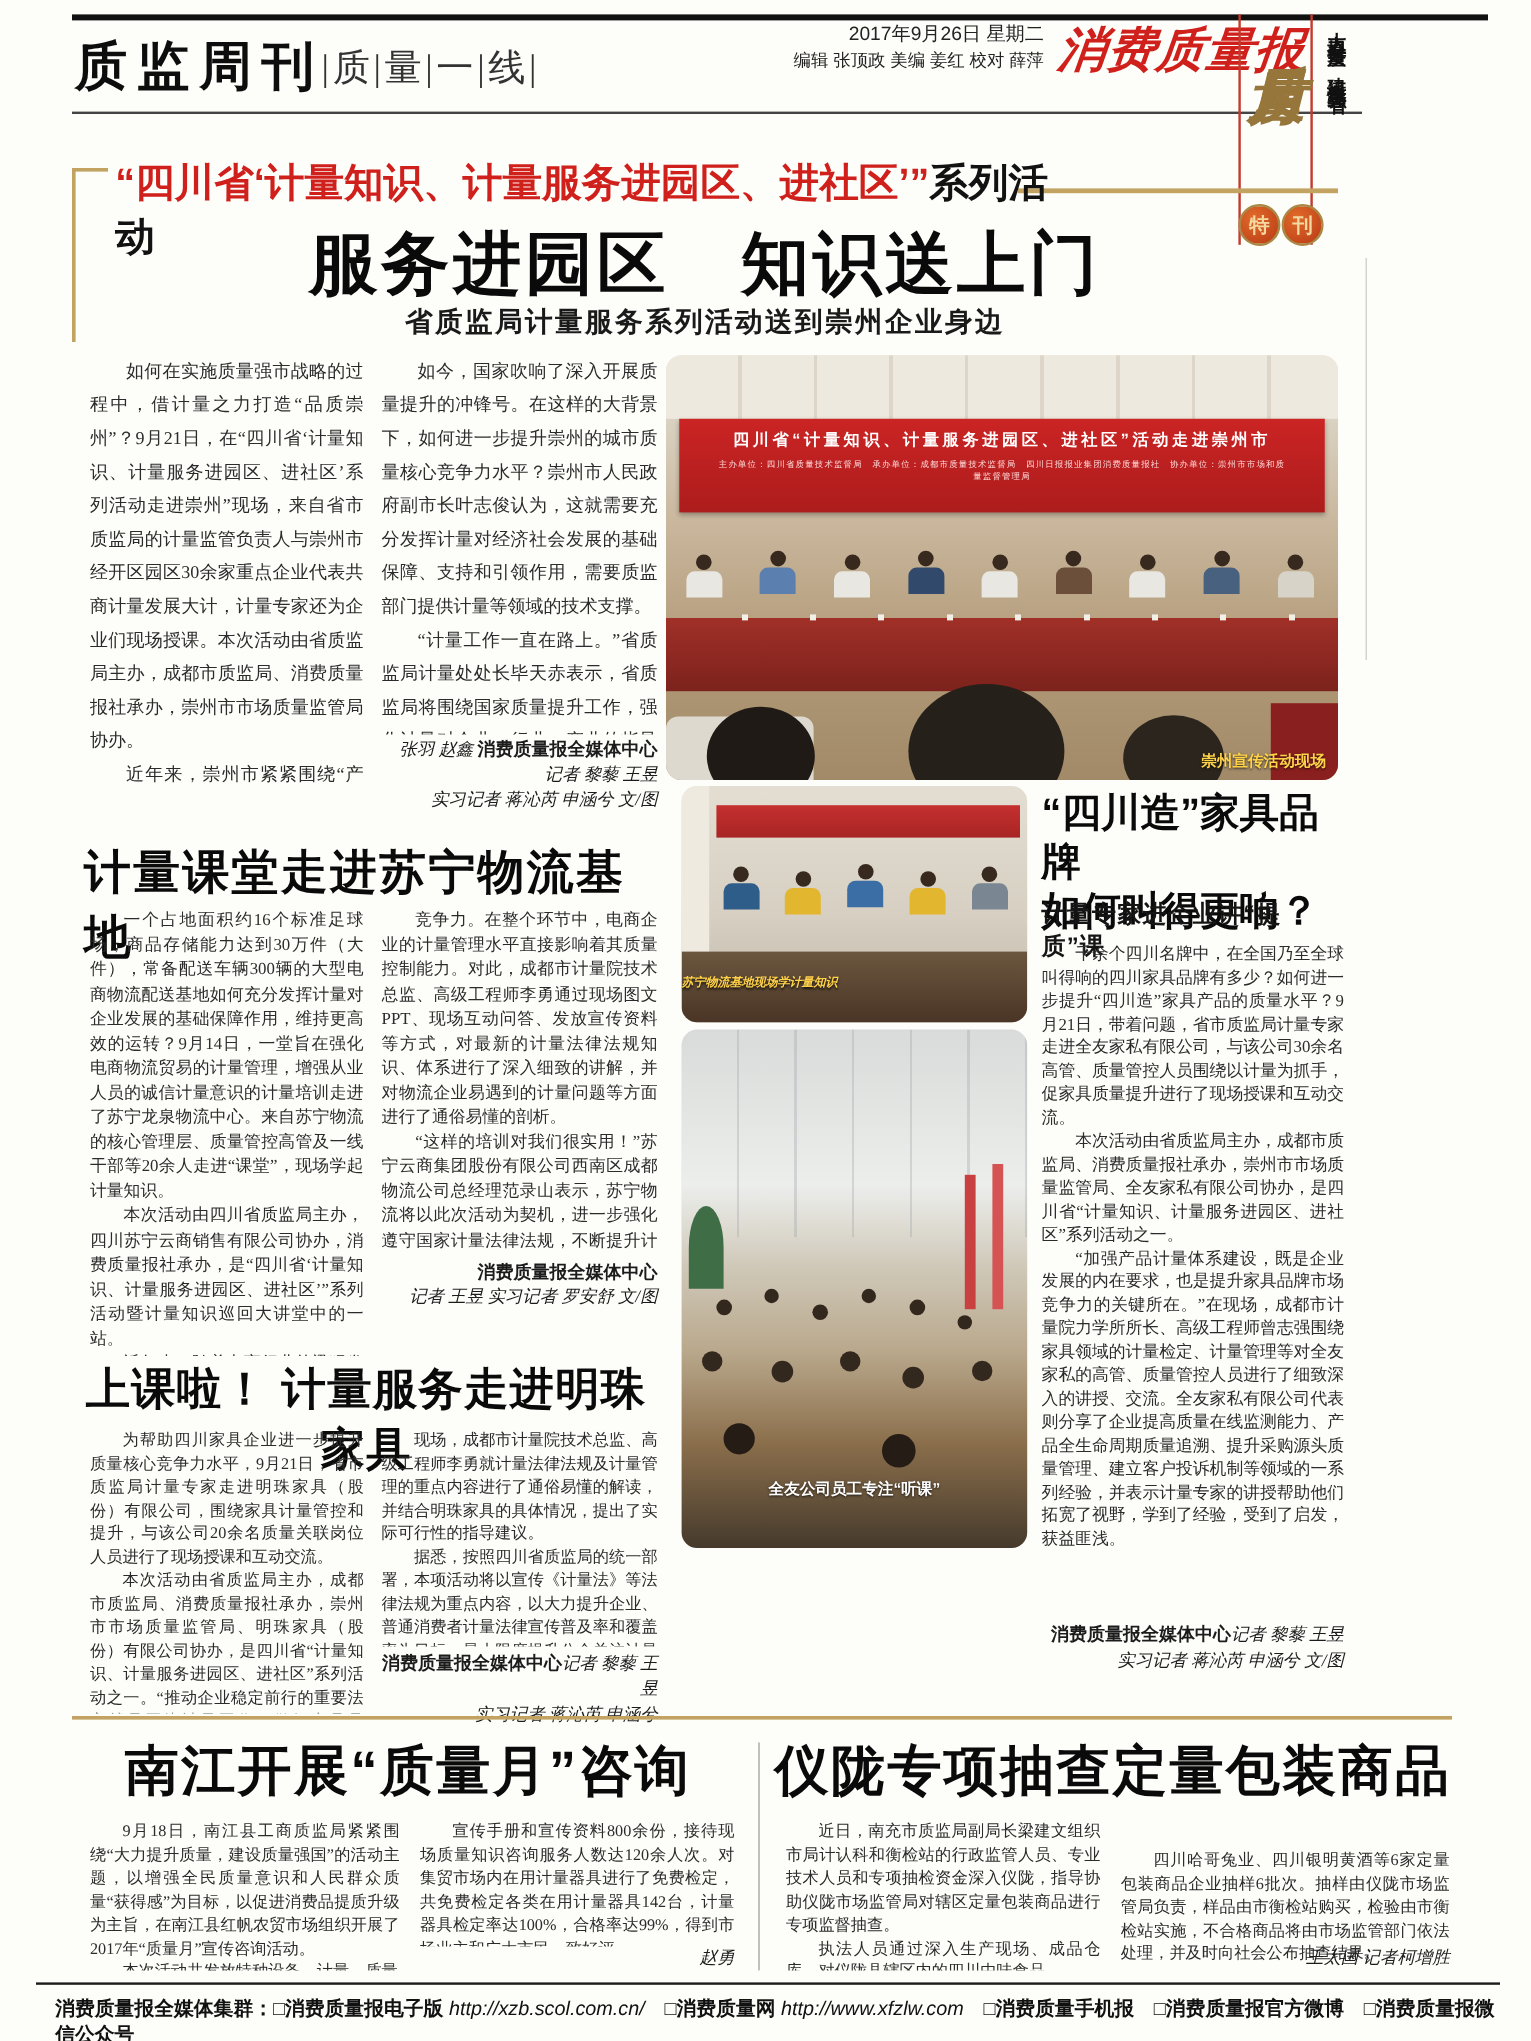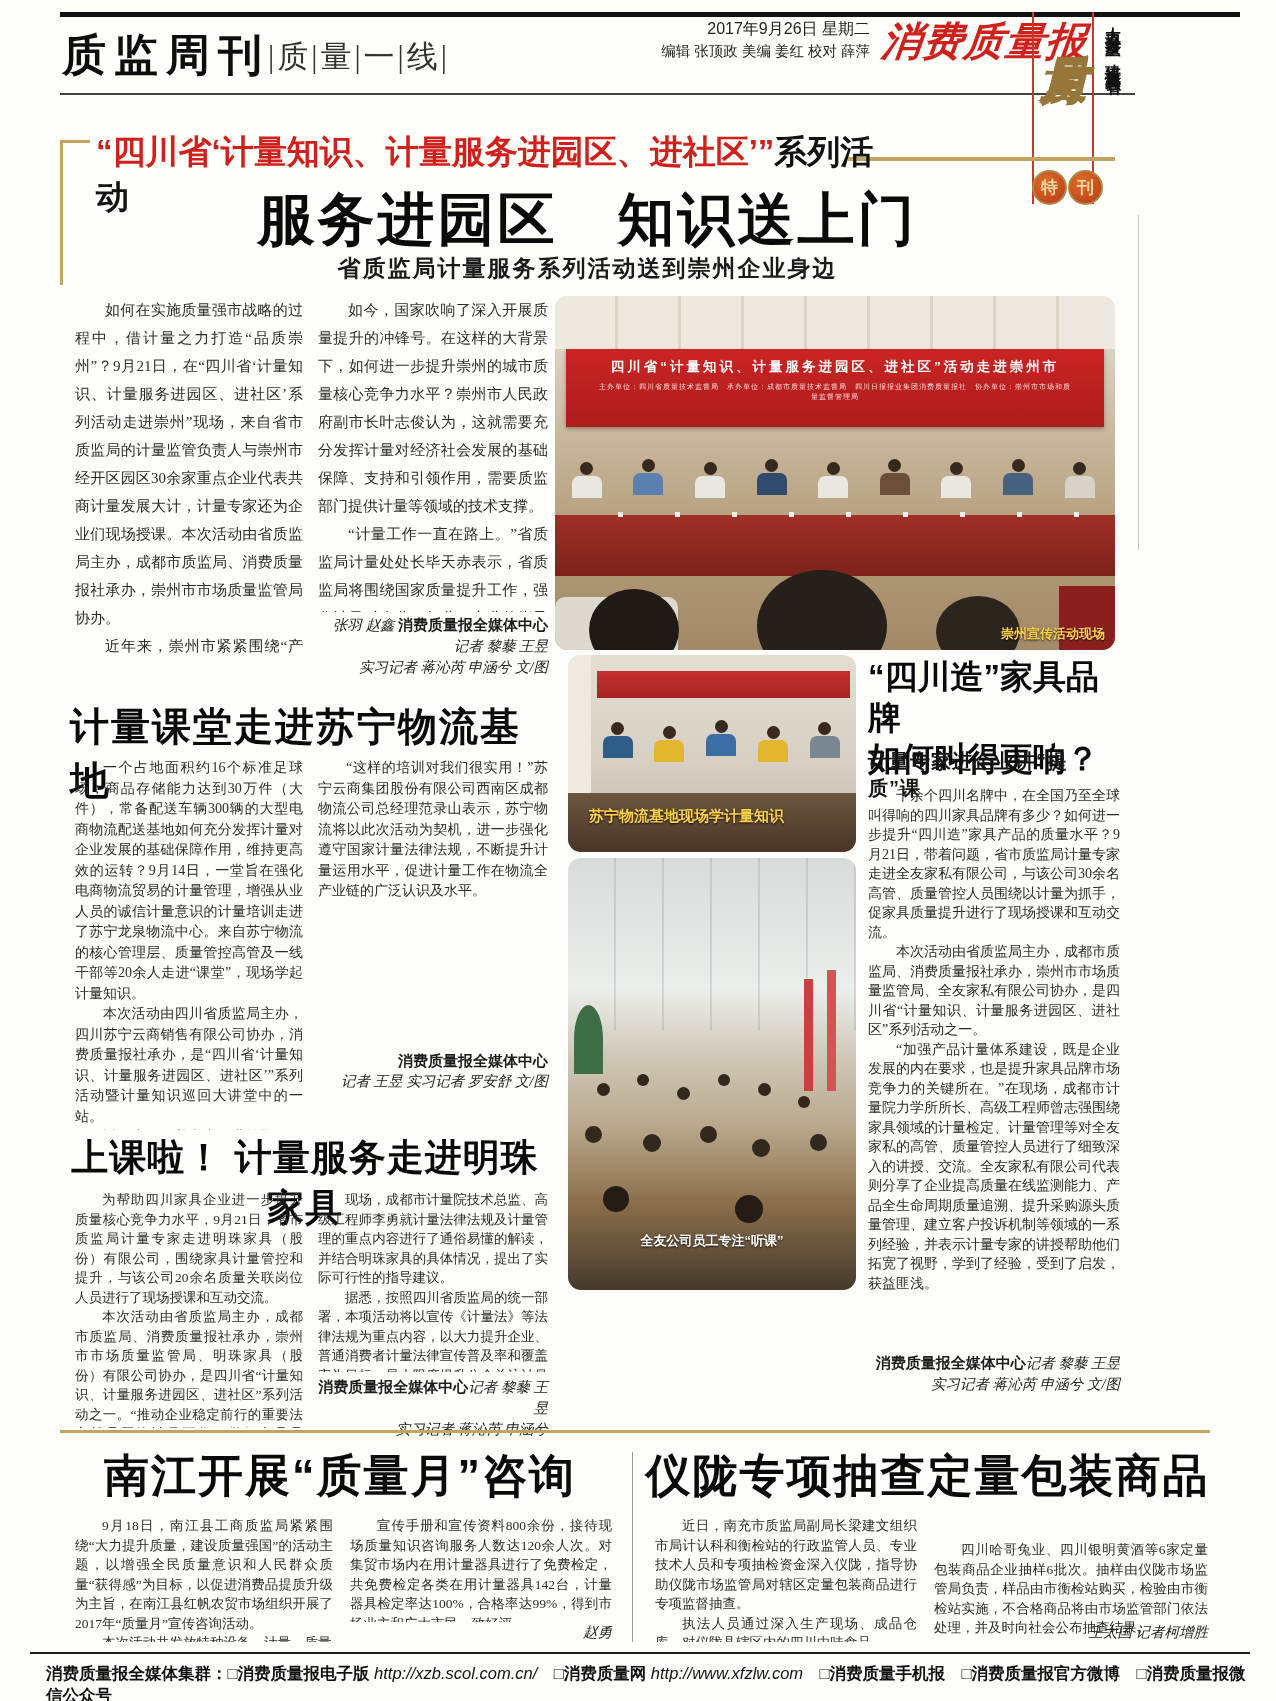--- a/index.html
+++ b/index.html
@@ -160,20 +160,21 @@
     <div class="cap" style="right:10px;bottom:7px;color:#ffd24a;font-size:13px;">崇州宣传活动现场</div>
   </div>
 
   <div class="abs t-sn hei" style="left:70px;top:700px;width:480px;">计量课堂走进苏宁物流基地</div>
   <div class="abs col sn-col" style="left:75px;top:758px;width:228px;height:372px;">
     <p>一个占地面积约16个标准足球场，商品存储能力达到30万件（大件），常备配送车辆300辆的大型电商物流配送基地如何充分发挥计量对企业发展的基础保障作用，维持更高效的运转？9月14日，一堂旨在强化电商物流贸易的计量管理，增强从业人员的诚信计量意识的计量培训走进了苏宁龙泉物流中心。来自苏宁物流的核心管理层、质量管控高管及一线干部等20余人走进“课堂”，现场学起计量知识。</p>
     <p>本次活动由四川省质监局主办，四川苏宁云商销售有限公司协办，消费质量报社承办，是“四川省‘计量知识、计量服务进园区、进社区’”系列活动暨计量知识巡回大讲堂中的一站。</p>
     <p>近年来，随着电商行业的迅猛发展，自营物流正成为电商企业的核心</p>
   </div>
   <div class="abs col sn-col" style="left:318px;top:758px;width:230px;height:288px;">
+    <p>竞争力。在整个环节中，电商企业的计量管理水平直接影响着其质量控制能力。对此，成都市计量院技术总监、高级工程师李勇通过现场图文PPT、现场互动问答、发放宣传资料等方式，对最新的计量法律法规知识、体系进行了深入细致的讲解，并对物流企业易遇到的计量问题等方面进行了通俗易懂的剖析。</p>
     <p>“这样的培训对我们很实用！”苏宁云商集团股份有限公司西南区成都物流公司总经理范录山表示，苏宁物流将以此次活动为契机，进一步强化遵守国家计量法律法规，不断提升计量运用水平，促进计量工作在物流全产业链的广泛认识及水平。</p>
   </div>
   <div class="abs byline" style="left:318px;top:1050px;width:230px;">
     <div class="bold">消费质量报全媒体中心</div>
     <div>记者 王昱 实习记者 罗安舒 文/图</div>
   </div>
 
   <div class="abs photo" style="left:568px;top:655px;width:288px;height:197px;background:linear-gradient(#e4ded2 0%,#d6cfc2 55%,#bfb5a4 100%);">
     <div class="abs" style="left:10%;top:8%;width:88%;height:14%;background:linear-gradient(#c53030,#a82424);"></div>
     <div class="abs" style="left:0;top:0;width:8%;height:100%;background:#efeae0;"></div>
@@ -191,21 +192,21 @@
       </div>
     <div class="person" style="left:66%;top:36%;">
         <div class="h"></div>
         <div class="b" style="background:#e3b62f;"></div>
       </div>
     <div class="person" style="left:84%;top:34%;">
         <div class="h"></div>
         <div class="b" style="background:#7a8691;"></div>
       </div>
     <div class="abs" style="left:0;bottom:0;width:100%;height:30%;background:linear-gradient(#6b573f,#4a3526);"></div>
-    <div class="cap" style="left:21px;bottom:26px;color:#ffd24a;font-size:15px;">苏宁物流基地现场学计量知识</div>
+    <div class="cap" style="left:0;bottom:26px;color:#ffd24a;font-size:10px;font-style:italic;">苏宁物流基地现场学计量知识</div>
   </div>
 
   <div class="abs photo" style="left:568px;top:858px;width:288px;height:432px;background:linear-gradient(#d9dbda 0%,#eceeec 30%,#cfc8b8 46%,#b9a88c 62%,#8a6e4b 80%,#453a2c 100%);">
     <div class="abs" style="left:0;top:0;width:100%;height:40%;background:repeating-linear-gradient(90deg,transparent 0 46px,rgba(160,165,168,.35) 46px 48px);"></div>
     <div class="abs" style="left:82%;top:28%;width:9px;height:26%;background:#c84040;"></div>
     <div class="abs" style="left:90%;top:26%;width:9px;height:28%;background:#d65353;"></div>
     <div class="abs" style="left:2%;top:34%;width:10%;height:16%;background:#3f6d46;border-radius:50% 50% 0 0;"></div>
     <div class="dot" style="left:10%;top:52%;width:13px;height:13px;"></div>
     <div class="dot" style="left:24%;top:50%;width:12px;height:12px;"></div>
     <div class="dot" style="left:38%;top:53%;width:13px;height:13px;"></div>

